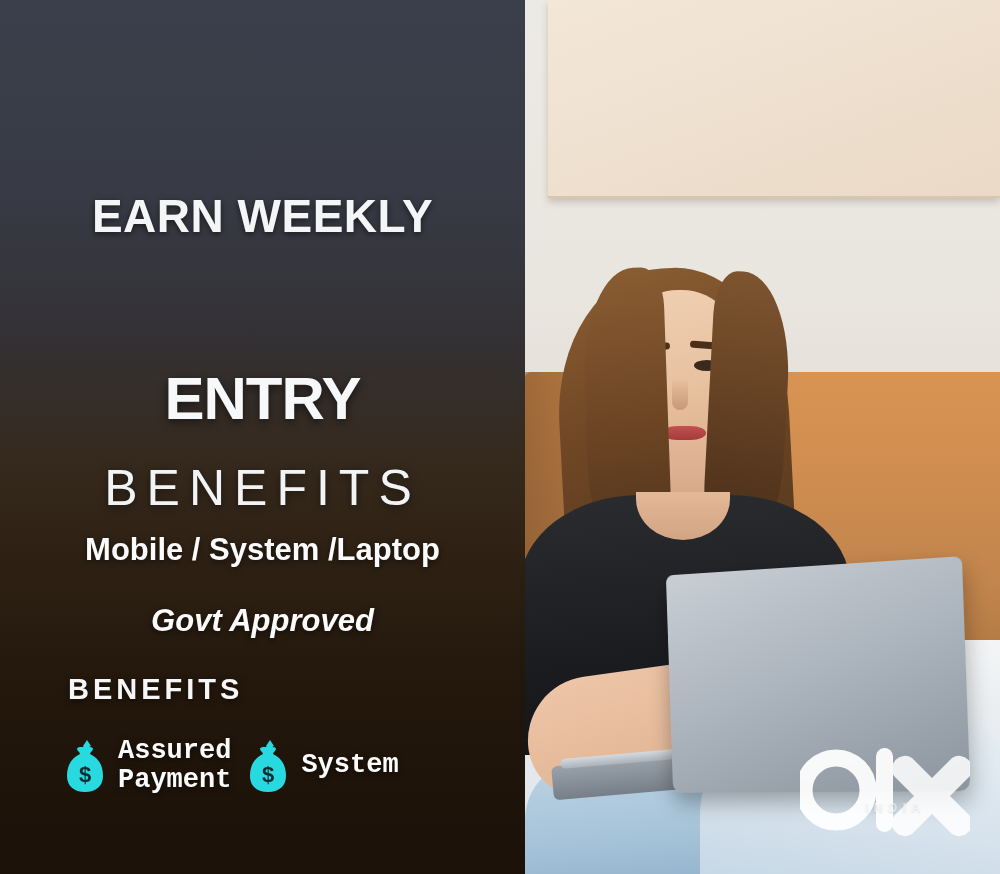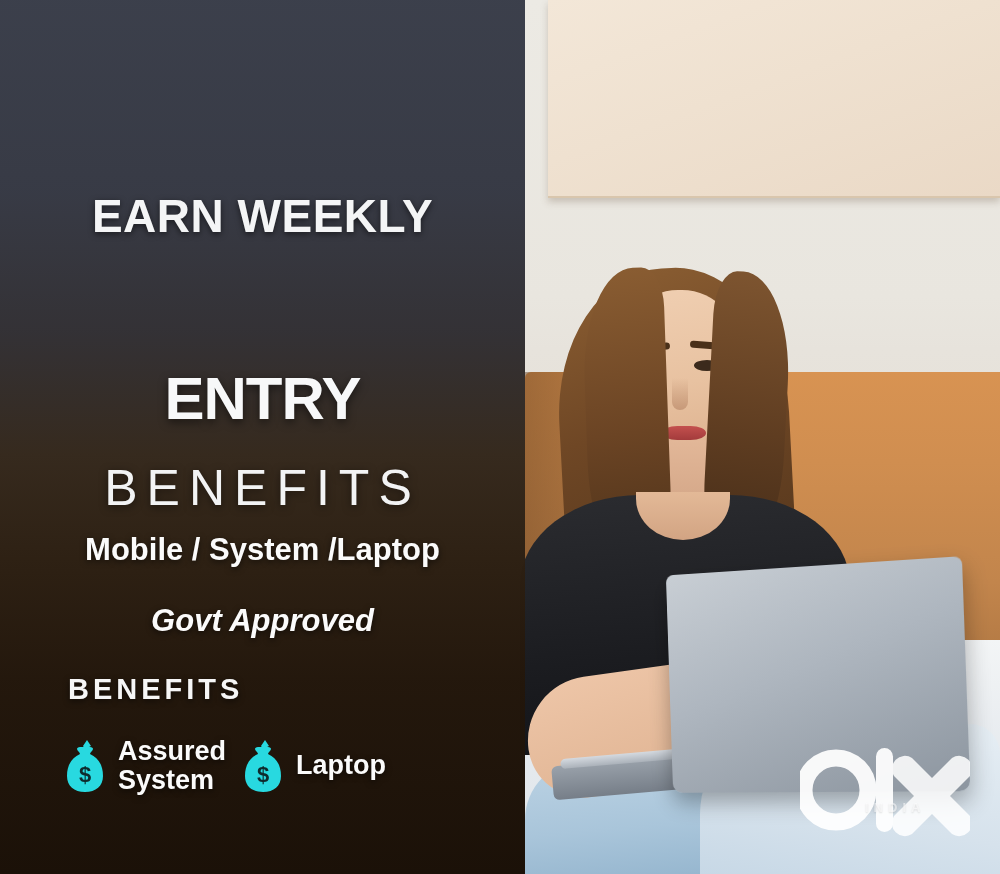--- a/index.html
+++ b/index.html
@@ -198,20 +198,21 @@
 
   .benefit-row{
     position:absolute;left:62px;top:737px;width:470px;
     display:flex;align-items:center;gap:14px;
   }
   .benefit{display:flex;align-items:center;gap:10px;}
   .benefit .labels{
     color:#fbfbfb;font-size:27px;font-weight:bold;line-height:1.06;
     text-shadow:0 2px 6px rgba(0,0,0,.6);
     white-space:nowrap;
+    font-family:Liberation Mono, monospace;
   }
   .bag{flex:0 0 auto;width:46px;height:56px;}
 
   
   .olx{
     position:absolute;left:800px;top:742px;width:170px;height:96px;
     opacity:.93;
   }
   .olx-india{
     position:absolute;left:865px;top:800px;
@@ -276,37 +277,37 @@
             <path d="M17 2 L21 8 L25 2 L29 8 L23 11 Z" fill="#28d9e0"></path>
             <path d="M18 9 h10 c2 0 3 1 3 2 c0 2 -3 3 -3 5
                      c9 4 13 12 13 22 c0 10 -7 16 -18 16
                      c-11 0 -18 -6 -18 -16 c0 -10 4 -18 13 -22
                      c0 -2 -3 -3 -3 -5 c0 -1 1 -2 3 -2 z" fill="#28d9e0"></path>
             <text x="23" y="44" font-family="'Liberation Sans',sans-serif" font-size="22" font-weight="bold" fill="#0e2b2e" text-anchor="middle">$</text>
           </svg>
         </span>
         <span class="labels">
           <span>Assured</span><br>
-          <span>System</span>
+          <span>Payment</span>
         </span>
       </div>
 
       <div class="benefit">
         <span class="bag">
           <svg viewBox="0 0 46 56" width="46" height="56">
             <path d="M17 2 L21 8 L25 2 L29 8 L23 11 Z" fill="#28d9e0"></path>
             <path d="M18 9 h10 c2 0 3 1 3 2 c0 2 -3 3 -3 5
                      c9 4 13 12 13 22 c0 10 -7 16 -18 16
                      c-11 0 -18 -6 -18 -16 c0 -10 4 -18 13 -22
                      c0 -2 -3 -3 -3 -5 c0 -1 1 -2 3 -2 z" fill="#28d9e0"></path>
             <text x="23" y="44" font-family="'Liberation Sans',sans-serif" font-size="22" font-weight="bold" fill="#0e2b2e" text-anchor="middle">$</text>
           </svg>
         </span>
         <span class="labels">
-          <span>Laptop</span><br>
+          <span>System</span><br>
         </span>
       </div>
 
     </div>
   </div>
 
   <div class="olx">
     <svg viewBox="0 0 170 96" width="170" height="96">
       <circle cx="36" cy="48" r="32" fill="none" stroke="#ffffff" stroke-width="17"></circle>
       <rect x="76" y="6" width="17" height="84" rx="8.5" fill="#ffffff"></rect>

